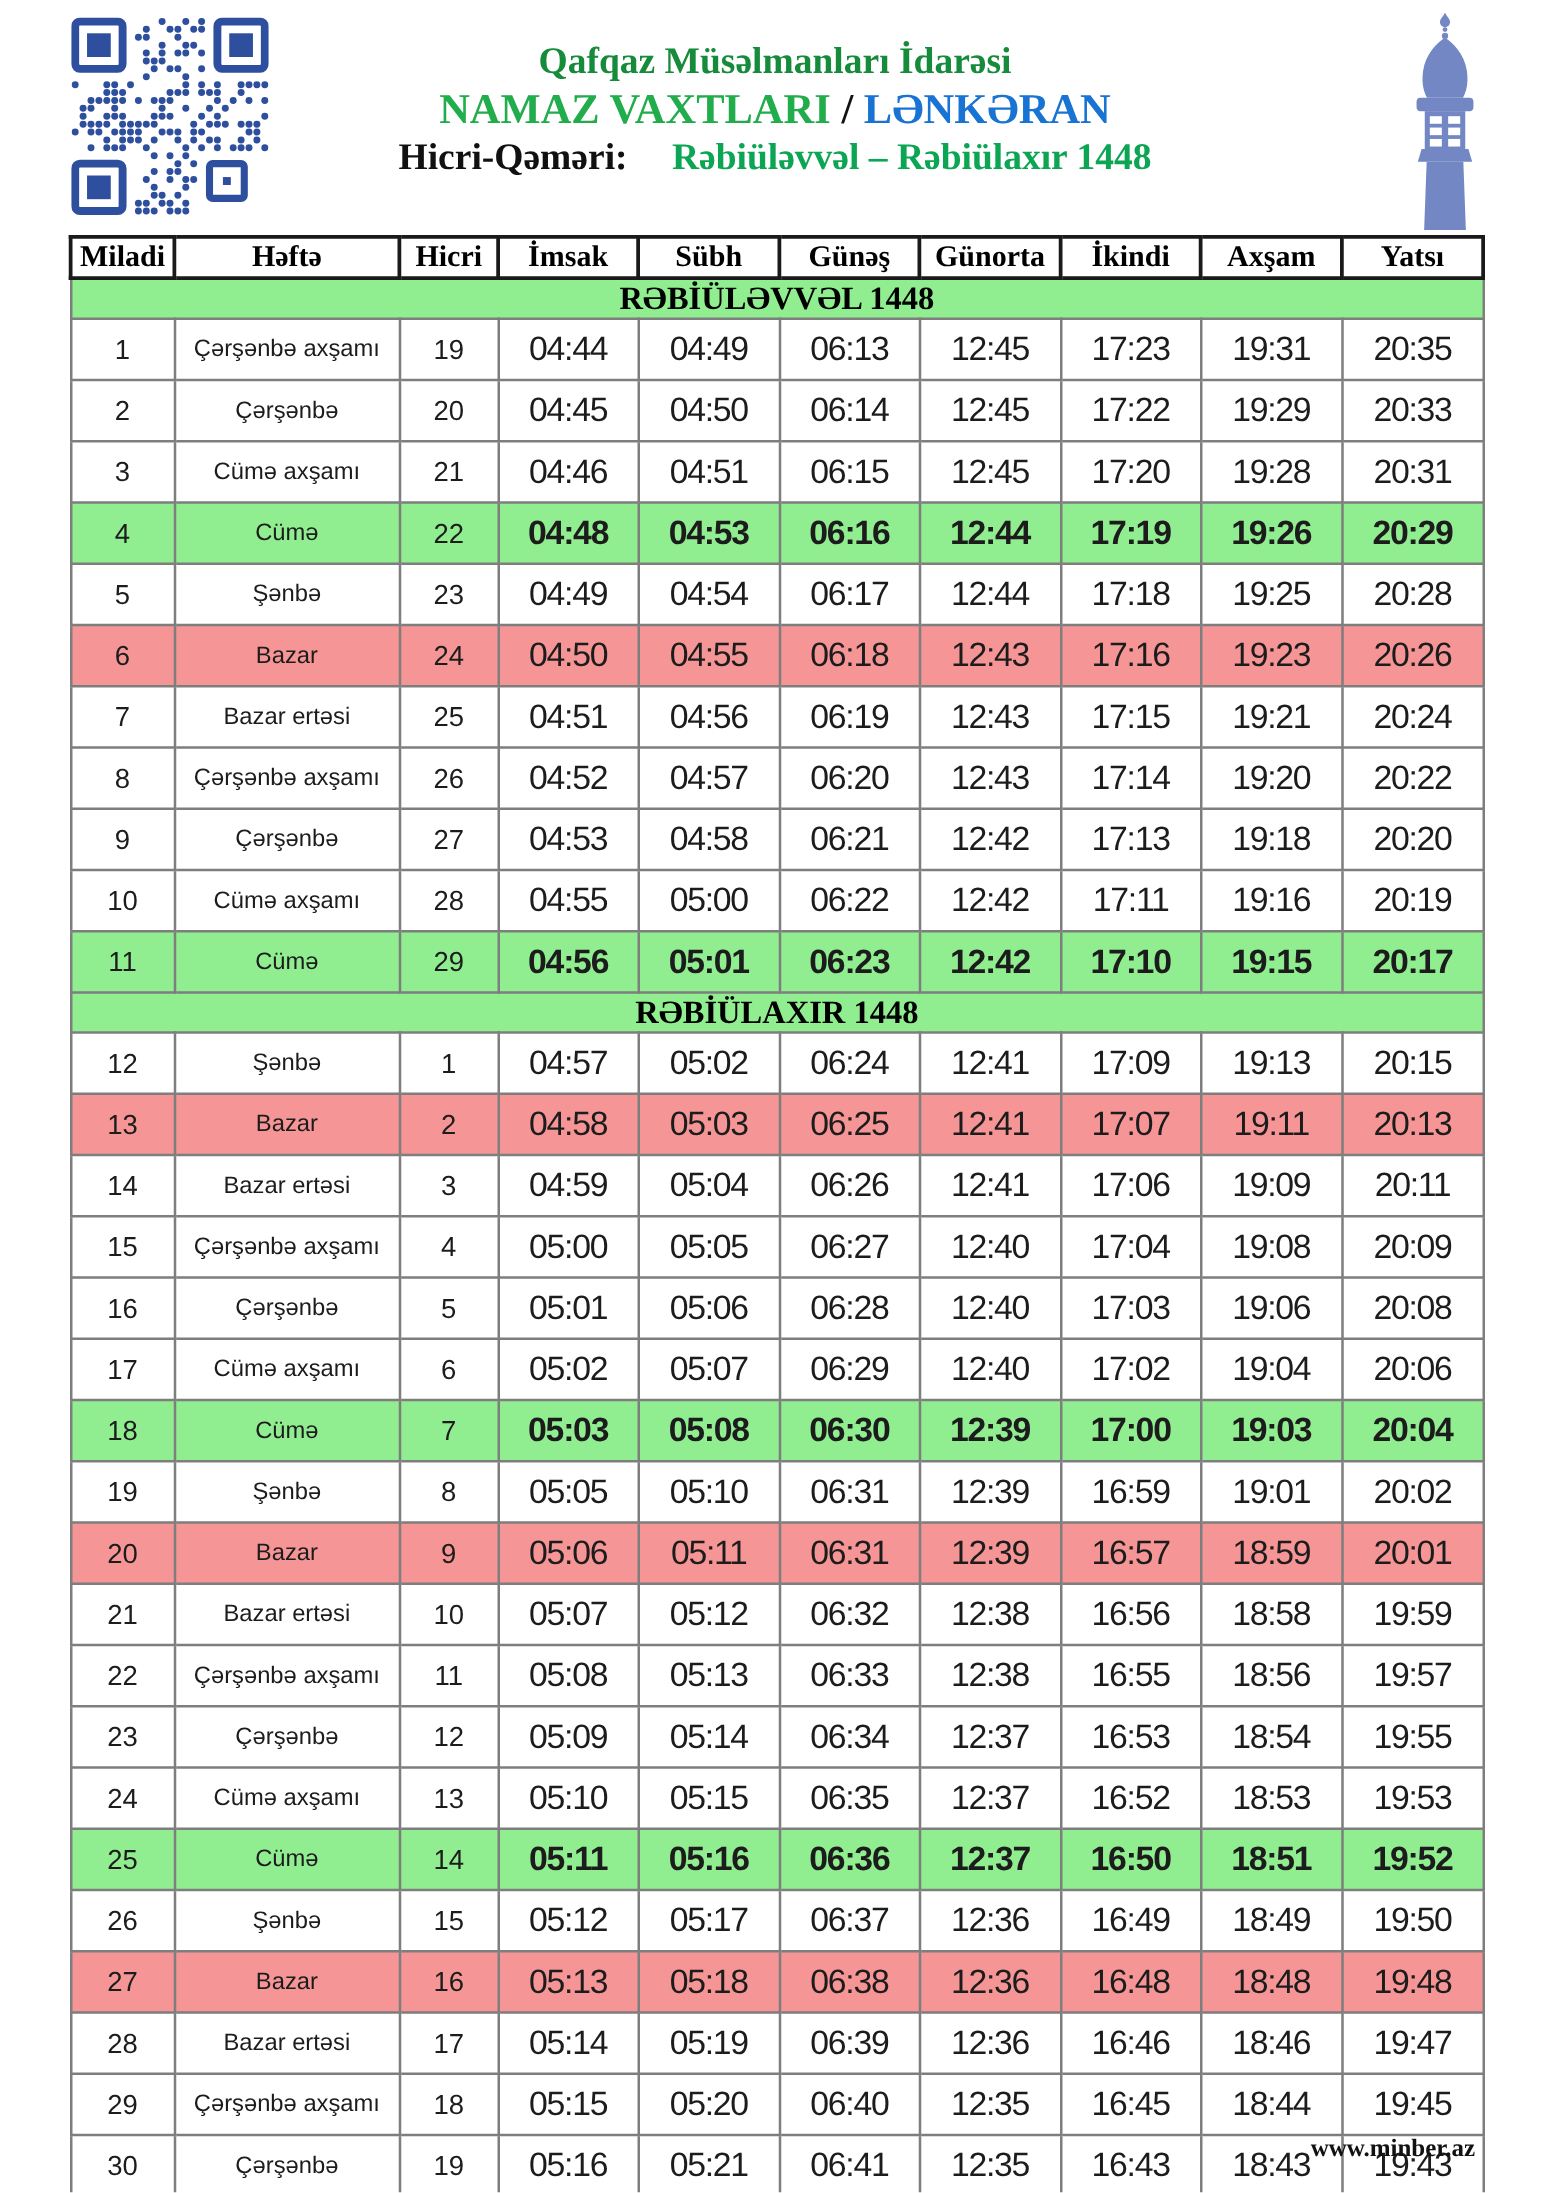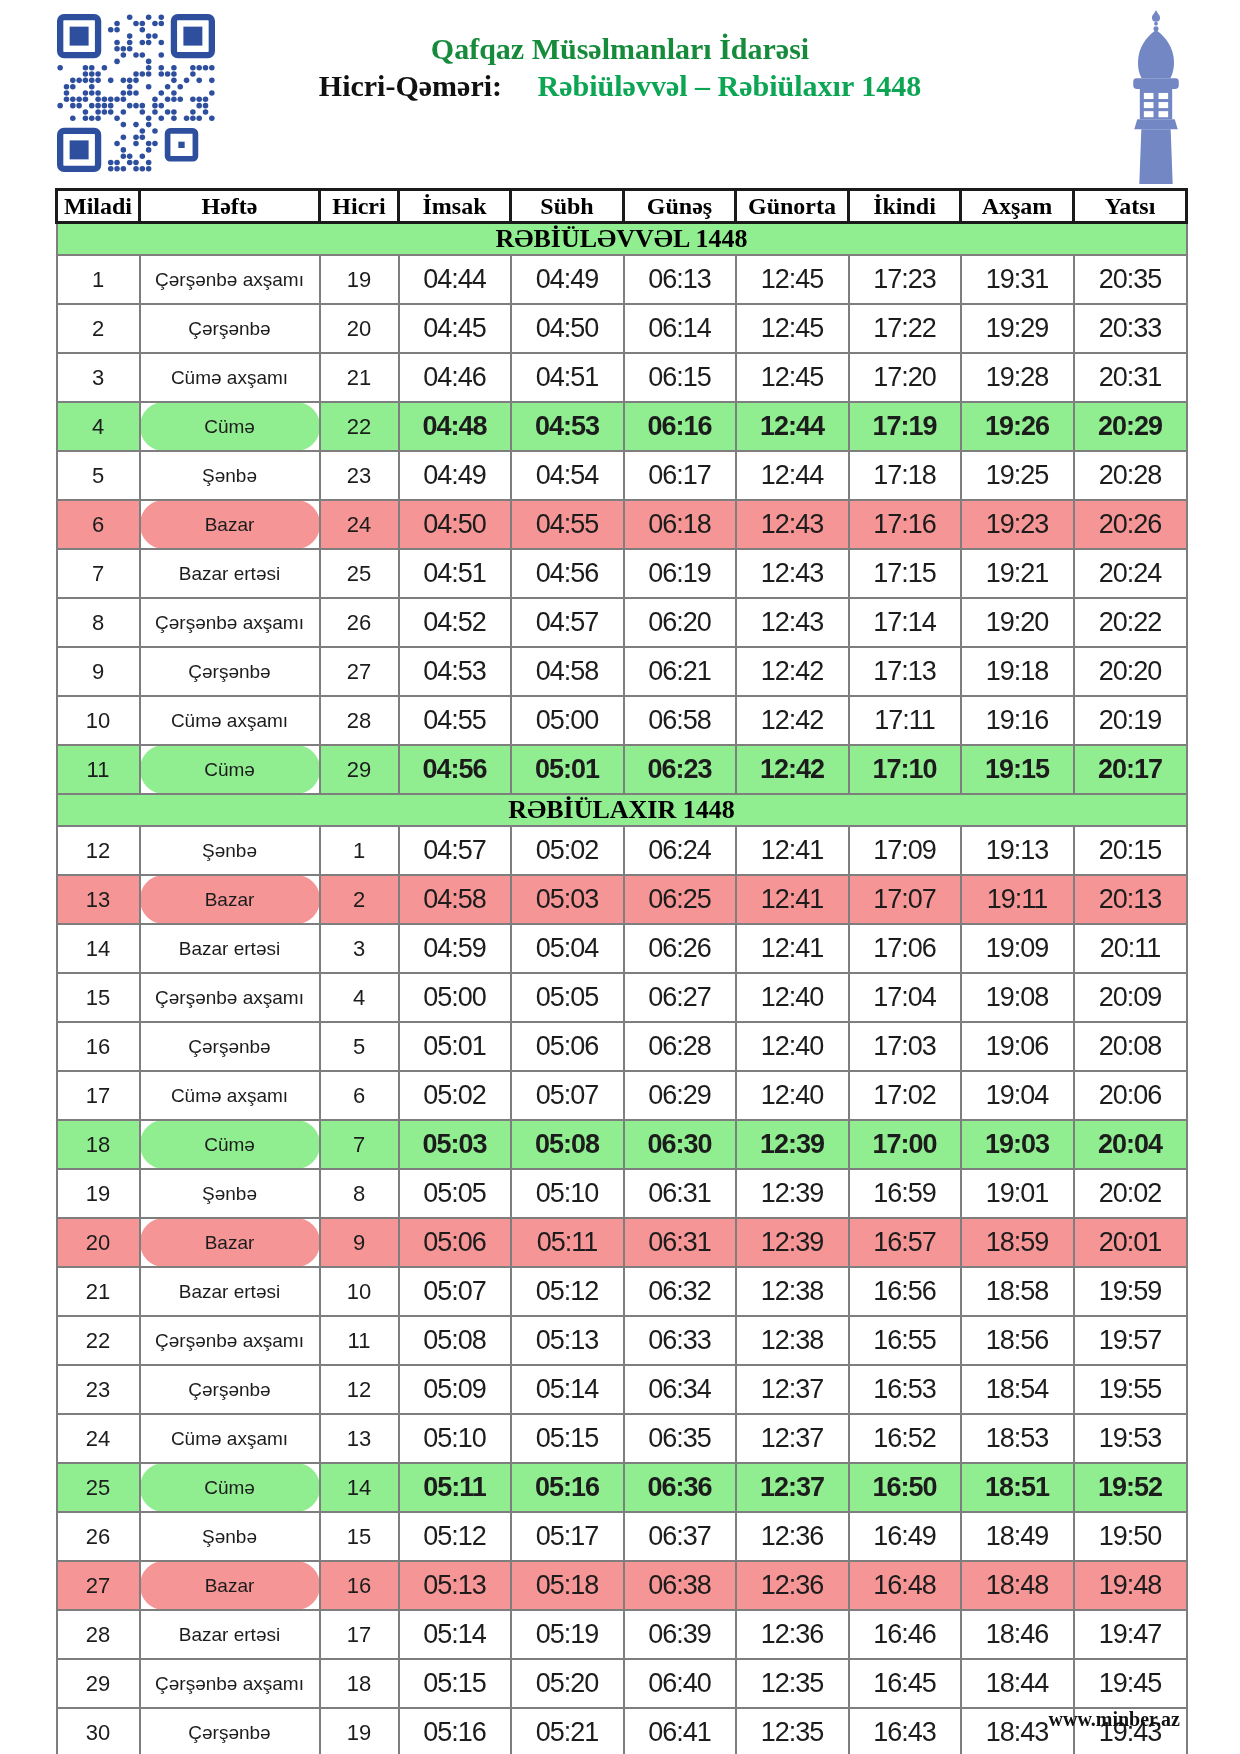--- a/index.html
+++ b/index.html
@@ -43,21 +43,21 @@
     color:#1c1c1c;background:#ffffff;
   }
   tr.section-row td{
     background:var(--c-green);
     font-family:"Liberation Serif", serif;
     font-size:26px;font-weight:bold;color:#000000;
     height:27px;border:2px solid #7e7e7e;
   }
   tr.day-row td{height:47px;}
   td.c-num{font-size:22px;letter-spacing:0;}
-  td.c-week{font-size:19px;letter-spacing:0;border-radius:24px;}
+  td.c-week{font-size:19px;letter-spacing:0;}
   td.c-time{font-size:27px;letter-spacing:-1px;}
   tr.row-friday td{background:var(--c-green);}
   tr.row-friday td.c-time{font-weight:bold;}
   tr.row-sunday td{background:var(--c-pink);}
   
   .footer{
     position:absolute;right:60px;top:1708px;
     font-family:"Liberation Serif", serif;
     font-size:20px;font-weight:bold;color:#111111;
   }
@@ -237,20 +237,21 @@
           <circle cx="9.5" cy="24.5" r="0.44" fill="#2E4E9E"></circle>
           <circle cx="10.5" cy="24.5" r="0.44" fill="#2E4E9E"></circle>
           <circle cx="12.5" cy="24.5" r="0.44" fill="#2E4E9E"></circle>
           <circle cx="13.5" cy="24.5" r="0.44" fill="#2E4E9E"></circle>
           <circle cx="14.5" cy="24.5" r="0.44" fill="#2E4E9E"></circle>
         </svg>
     </div>
 
     <div class="titles">
       <div class="t1">Qafqaz Müsəlmanları İdarəsi</div>
+      <div class="t2"><span class="nv">NAMAZ VAXTLARI</span><span class="sep"> / </span><span class="city">LƏNKƏRAN</span></div>
       <div class="t4"><span>Hicri-Qəməri: </span><span class="val">Rəbiüləvvəl – Rəbiülaxır 1448</span></div>
     </div>
 
     <div class="minaret">
       <svg viewBox="0 0 62 172" width="64" height="174" aria-hidden="true">
         <g fill="#7487C5">
           <path d="M31 0 C32.5 3.5 35 5 35 7.6 A4 4 0 0 1 27 7.6 C27 5 29.5 3.5 31 0 Z"></path>
           <circle cx="31" cy="13.5" r="1.9"></circle>
           <circle cx="31" cy="18.5" r="2.5"></circle>
           <path d="M31 20 C37 23.5 46.5 33 48.3 46 C49.6 55 48.2 62 45.2 67.5 L16.8 67.5 C13.8 62 12.4 55 13.7 46 C15.5 33 25 23.5 31 20 Z"></path>
@@ -409,21 +410,21 @@
           <td class="c-time">17:13</td>
           <td class="c-time">19:18</td>
           <td class="c-time">20:20</td>
         </tr>
         <tr class="day-row">
           <td class="c-num">10</td>
           <td class="c-week">Cümə axşamı</td>
           <td class="c-num">28</td>
           <td class="c-time">04:55</td>
           <td class="c-time">05:00</td>
-          <td class="c-time">06:58</td>
+          <td class="c-time">06:22</td>
           <td class="c-time">12:42</td>
           <td class="c-time">17:11</td>
           <td class="c-time">19:16</td>
           <td class="c-time">20:19</td>
         </tr>
         <tr class="day-row row-friday">
           <td class="c-num">11</td>
           <td class="c-week">Cümə</td>
           <td class="c-num">29</td>
           <td class="c-time">04:56</td>

